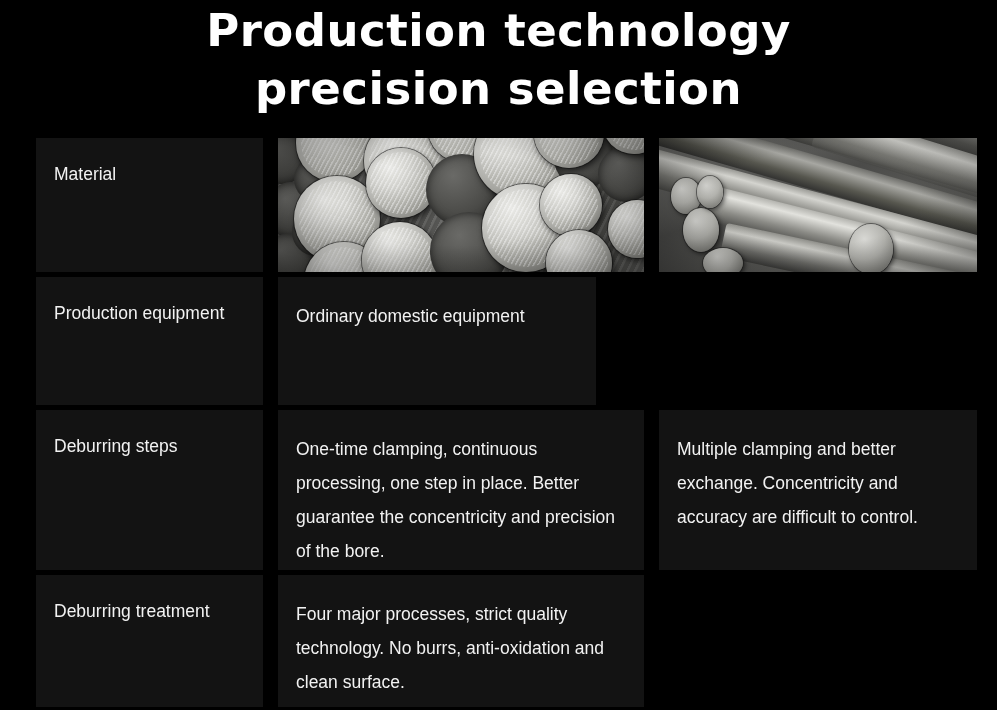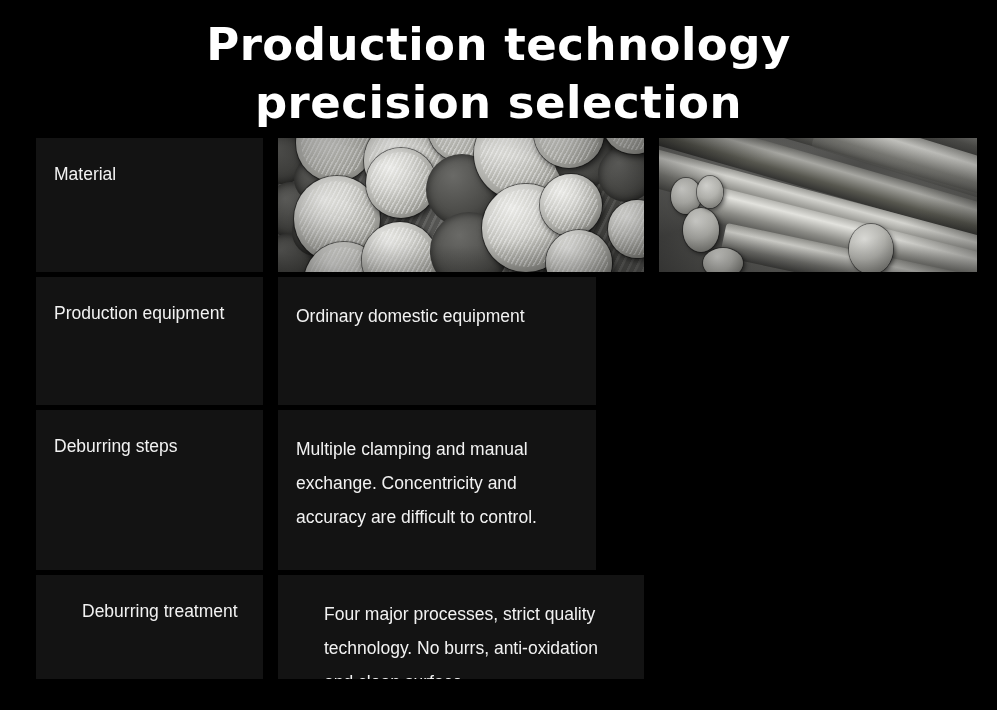--- a/index.html
+++ b/index.html
@@ -12,21 +12,21 @@
     height: 710px;
     overflow: hidden;
     font-family: "Liberation Sans", sans-serif;
     color: #ffffff;
     position: relative;
   }
 
   
   #title-block {
     width: 997px;
-    padding-top: 16px;
+    padding-top: 2px;
     text-align: center;
   }
   .title-line {
     display: block;
     color: #ffffff;
     font-family: "DejaVu Sans", sans-serif;
     font-weight: 700;
     font-size: 45px;
     line-height: 58px;
     letter-spacing: 0.5px;
@@ -51,21 +51,21 @@
     overflow: hidden;
     position: relative;
   }
   .col-label  { width: 227px; flex: 0 0 227px; }
   .col-mid    { width: 366px; flex: 0 0 366px; }
   .col-right  { width: 318px; flex: 0 0 318px; }
 
   .row-media   .cell { height: 134px; }
   .row-equip   .cell { height: 128px; }
   .row-steps   .cell { height: 160px; }
-  .row-deburr  .cell { height: 104px; padding-left: 28px; }
+  .row-deburr  .cell { height: 132px; }
 
   .cell-text {
     padding: 22px 16px 0 18px;
     font-size: 17.5px;
     line-height: 34px;
     color: #f2f2f2;
     font-family: "Liberation Sans", sans-serif;
     font-weight: 400;
   }
   .label-text {
@@ -252,22 +252,25 @@
     </div>
     <div class="cell col-right">
       <div class="cell-text">Ordinary domestic equipment</div>
     </div>
   </div>
 
   <div class="table-row row-steps">
     <div class="cell col-label">
       <div class="label-text">Deburring steps</div>
     </div>
+    <div class="cell col-mid">
+      <div class="cell-text">One-time clamping, continuous processing, one step in place. Better guarantee the concentricity and precision of the bore.</div>
+    </div>
     <div class="cell col-right">
-      <div class="cell-text">Multiple clamping and manual exchange. Concentricity and accuracy are difficult to control.</div>
+      <div class="cell-text">Multiple clamping and better exchange. Concentricity and accuracy are difficult to control.</div>
     </div>
   </div>
 
   <div class="table-row row-deburr">
     <div class="cell col-label">
       <div class="label-text">Deburring treatment</div>
     </div>
     <div class="cell col-mid">
       <div class="cell-text">Four major processes, strict quality technology. No burrs, anti-oxidation and clean surface.</div>
     </div>

